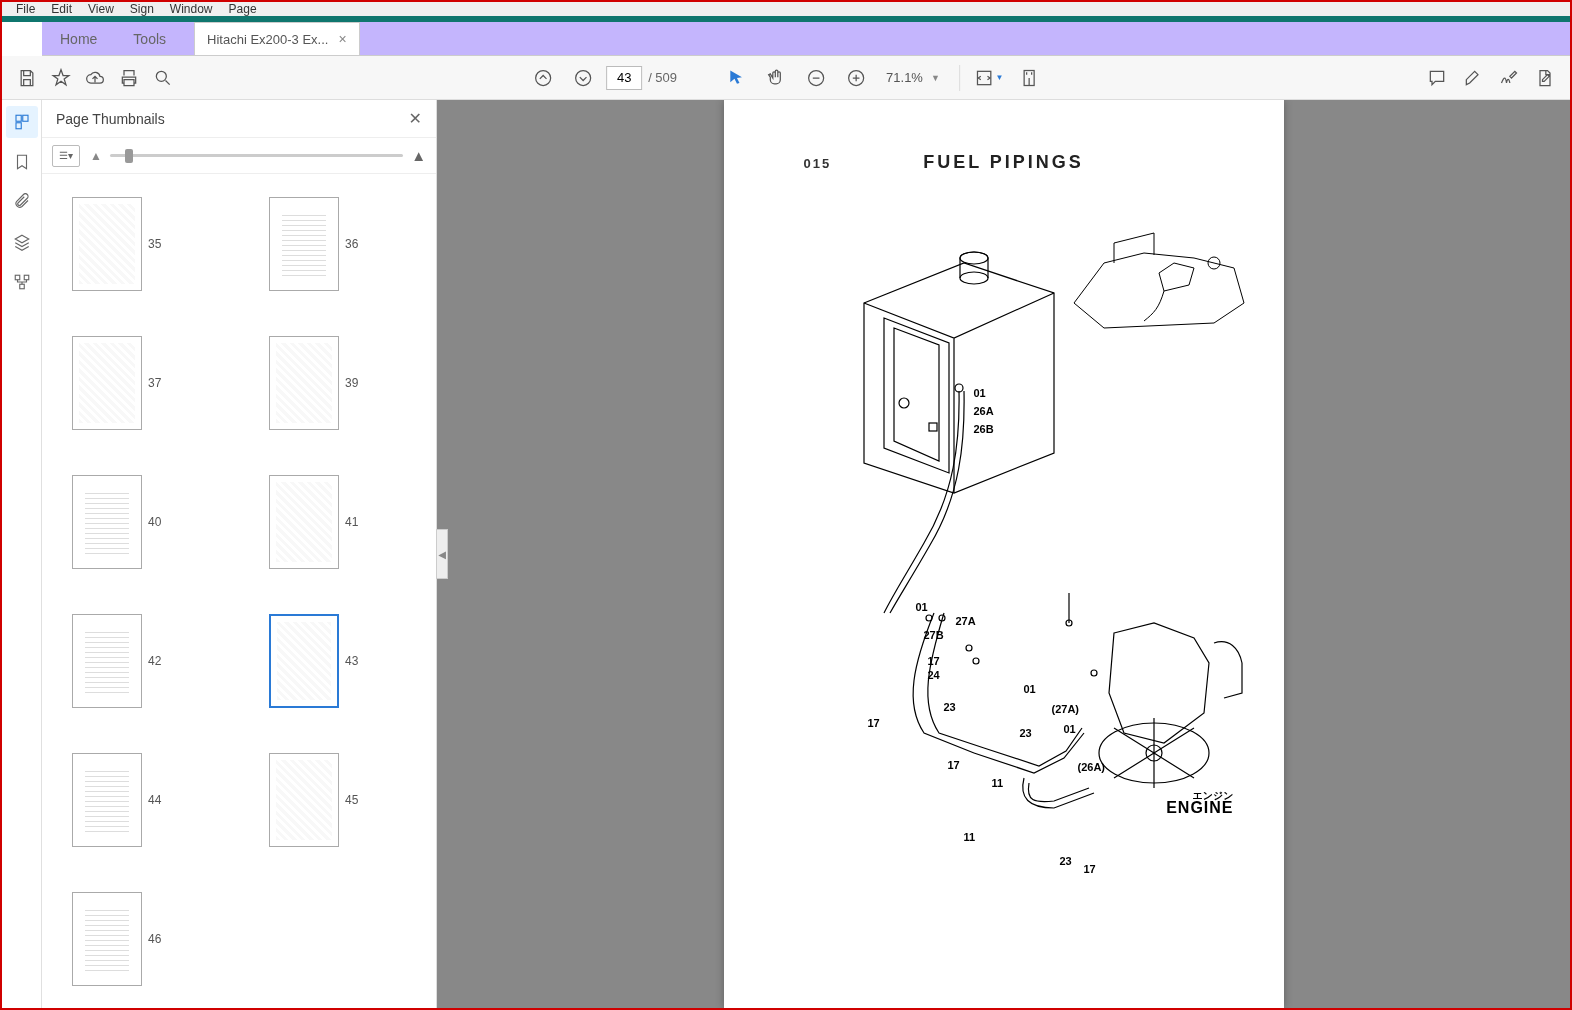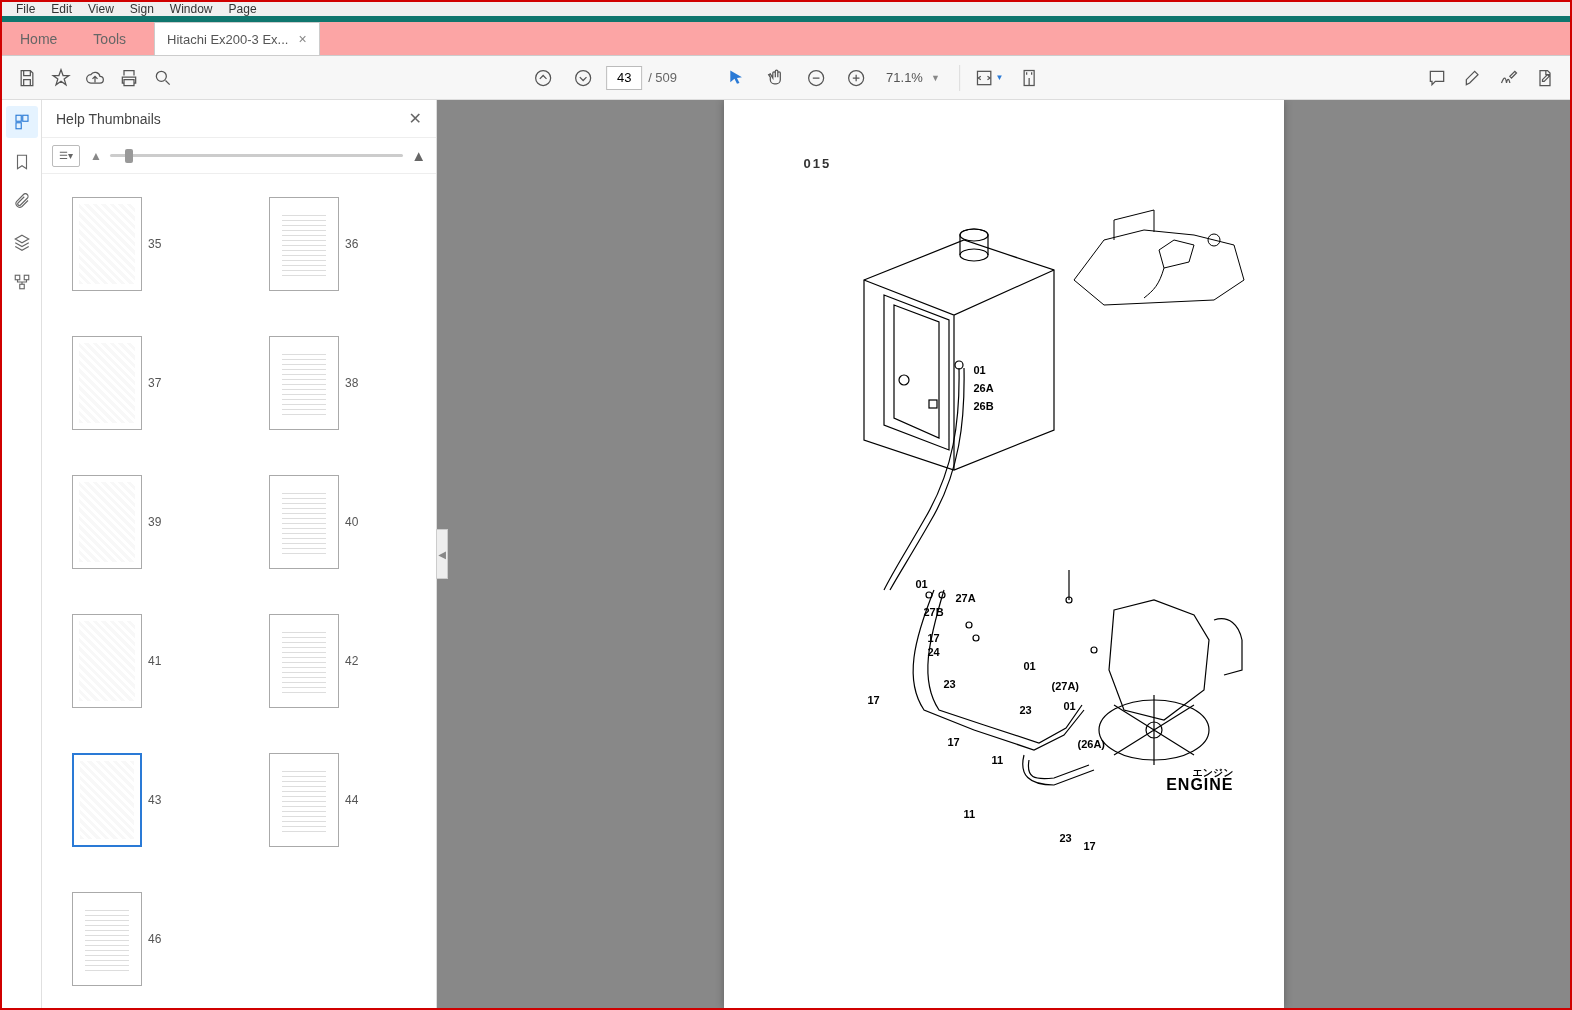--- a/index.html
+++ b/index.html
@@ -1,19 +1,19 @@
 <!DOCTYPE html>
 <html><head>
 <meta charset="utf-8">
 <style>
 * { box-sizing: border-box; margin: 0; padding: 0; }
 body { font-family: "Segoe UI", Arial, sans-serif; font-size: 12px; background: #fff; overflow: hidden; width: 1572px; height: 1010px; border: 2px solid #d00000; }
 .menubar { height: 20px; background: #f0f0f0; display: flex; align-items: center; padding: 0 6px; border-bottom: 6px solid #0f766e; }
 .menubar-item { padding: 2px 8px; color: #333; cursor: default; font-size: 12px; }
-.tabbar { height: 34px; background: #fca5a5; display: flex; align-items: flex-end; border-bottom: 1px solid #ccc; }
+.tabbar { height: 34px; background: #c4b5fd; display: flex; align-items: flex-end; border-bottom: 1px solid #ccc; margin-left: 40px; }
 .nav-tab { padding: 8px 18px; color: #666; font-size: 14px; cursor: default; }
 .doc-tab { background: #fff; border: 1px solid #ccc; border-bottom: none; padding: 7px 12px; display: flex; align-items: center; gap: 10px; font-size: 13px; color: #555; margin-left: 10px; height: 33px; }
 .doc-tab .close { color: #888; font-size: 14px; cursor: default; }
 .toolbar { height: 44px; background: #f7f7f7; border-bottom: 1px solid #ddd; display: flex; align-items: center; padding: 0 8px; position: relative; }
 .tool-btn { width: 34px; height: 34px; display: flex; align-items: center; justify-content: center; color: #555; border-radius: 3px; cursor: default; }
 .tool-btn svg { width: 20px; height: 20px; stroke: #555; fill: none; stroke-width: 1.5; }
 .tool-btn.active svg { stroke: #2a7ad6; fill: #2a7ad6; }
 .toolbar-center { position: absolute; left: 50%; transform: translateX(-50%); display: flex; align-items: center; gap: 6px; }
 .page-input { width: 36px; height: 24px; text-align: center; border: 1px solid #bbb; font-size: 13px; }
 .page-total { color: #666; font-size: 13px; }
@@ -220,21 +220,21 @@
           <rect x="3" y="3" width="6" height="6"></rect>
           <rect x="15" y="3" width="6" height="6"></rect>
           <rect x="9" y="15" width="6" height="6"></rect>
           <path d="M6 9v3h12V9 M12 12v3"></path>
         </svg>
       </div>
   </div>
 
   <div class="thumb-panel">
     <div class="thumb-header">
-      <div class="thumb-title">Help Thumbnails</div>
+      <div class="thumb-title">Page Thumbnails</div>
       <div class="thumb-close">✕</div>
     </div>
     <div class="thumb-tools">
       <div class="thumb-opts">☰▾</div>
       <div class="thumb-slider">
         <span style="color:#888">▲</span>
         <div class="slider-track">
             <div class="slider-thumb"></div>
           </div>
         <span style="color:#666;font-size:15px">▲</span>
@@ -254,73 +254,74 @@
           <div class="thumb-num">36</div>
         </div>
         <div class="thumb-item">
           <div class="thumb-page">
             <div class="thumb-content thumb-diagram"></div>
           </div>
           <div class="thumb-num">37</div>
         </div>
         <div class="thumb-item">
           <div class="thumb-page">
+            <div class="thumb-content thumb-diagram"></div>
+          </div>
+          <div class="thumb-num">39</div>
+        </div>
+        <div class="thumb-item">
+          <div class="thumb-page">
             <div class="thumb-content thumb-table"></div>
           </div>
-          <div class="thumb-num">38</div>
-        </div>
-        <div class="thumb-item">
-          <div class="thumb-page">
-            <div class="thumb-content thumb-diagram"></div>
-          </div>
-          <div class="thumb-num">39</div>
+          <div class="thumb-num">40</div>
+        </div>
+        <div class="thumb-item">
+          <div class="thumb-page">
+            <div class="thumb-content thumb-diagram"></div>
+          </div>
+          <div class="thumb-num">41</div>
         </div>
         <div class="thumb-item">
           <div class="thumb-page">
             <div class="thumb-content thumb-table"></div>
           </div>
-          <div class="thumb-num">40</div>
-        </div>
-        <div class="thumb-item">
-          <div class="thumb-page">
-            <div class="thumb-content thumb-diagram"></div>
-          </div>
-          <div class="thumb-num">41</div>
+          <div class="thumb-num">42</div>
+        </div>
+        <div class="thumb-item">
+          <div class="thumb-page selected">
+            <div class="thumb-content thumb-diagram"></div>
+          </div>
+          <div class="thumb-num">43</div>
         </div>
         <div class="thumb-item">
           <div class="thumb-page">
             <div class="thumb-content thumb-table"></div>
           </div>
-          <div class="thumb-num">42</div>
-        </div>
-        <div class="thumb-item">
-          <div class="thumb-page selected">
-            <div class="thumb-content thumb-diagram"></div>
-          </div>
-          <div class="thumb-num">43</div>
-        </div>
-        <div class="thumb-item">
-          <div class="thumb-page">
-            <div class="thumb-content thumb-table"></div>
-          </div>
           <div class="thumb-num">44</div>
+        </div>
+        <div class="thumb-item">
+          <div class="thumb-page">
+            <div class="thumb-content thumb-diagram"></div>
+          </div>
+          <div class="thumb-num">45</div>
         </div>
         <div class="thumb-item">
           <div class="thumb-page">
             <div class="thumb-content thumb-table"></div>
           </div>
           <div class="thumb-num">46</div>
         </div>
       </div>
     <div class="collapse-handle">◀</div>
   </div>
 
   <div class="doc-area">
     <div class="doc-page">
       <div class="page-code">015</div>
+      <div class="page-title-en">FUEL PIPINGS</div>
       <div class="diagram-area" id="diagram-area">
 
         <svg class="tank-svg" width="230" height="280" viewBox="0 0 230 280">
           <g stroke="#000" stroke-width="1.2" fill="none">
             <path d="M20 80 L120 40 L210 70 L210 230 L110 270 L20 240 Z"></path>
             <path d="M20 80 L110 115 L210 70 M110 115 L110 270"></path>
             <path d="M40 95 L105 120 L105 250 L40 225 Z M50 105 L95 122 L95 238 L50 218 Z"></path>
             <ellipse cx="130" cy="55" rx="14" ry="6"></ellipse>
             <path d="M116 55 L116 35 A14 6 0 0 1 144 35 L144 55"></path>
             <ellipse cx="130" cy="35" rx="14" ry="6"></ellipse>

